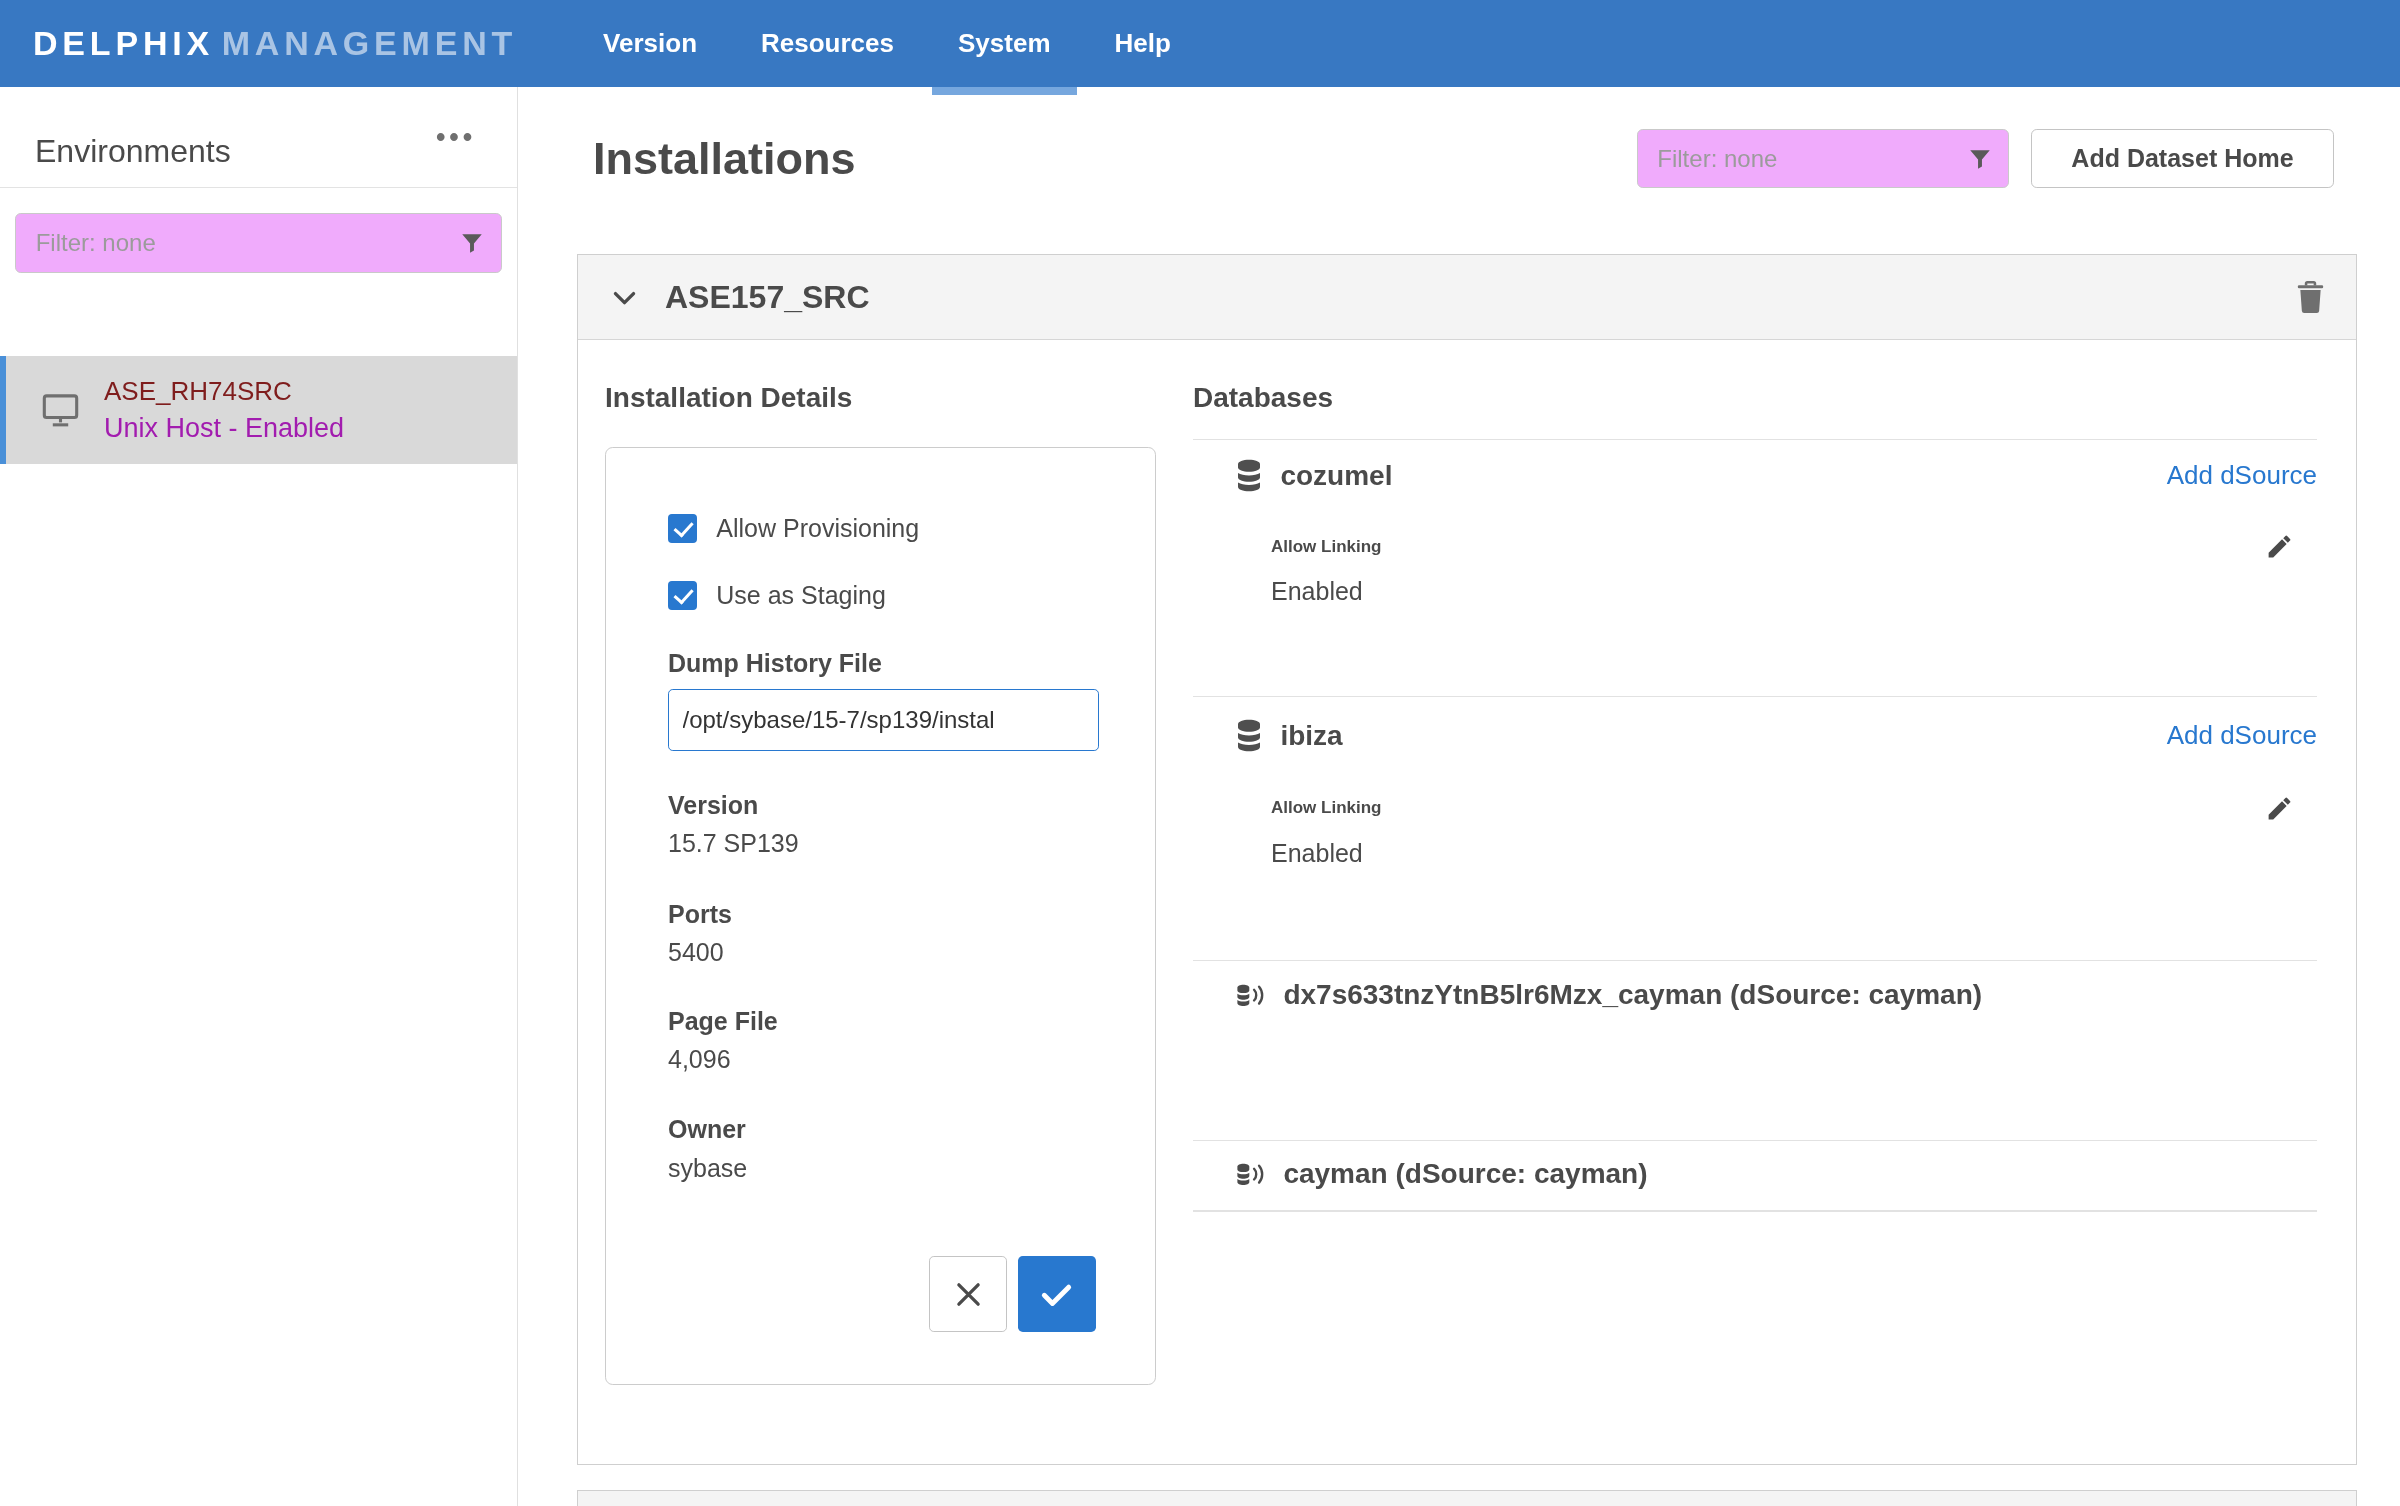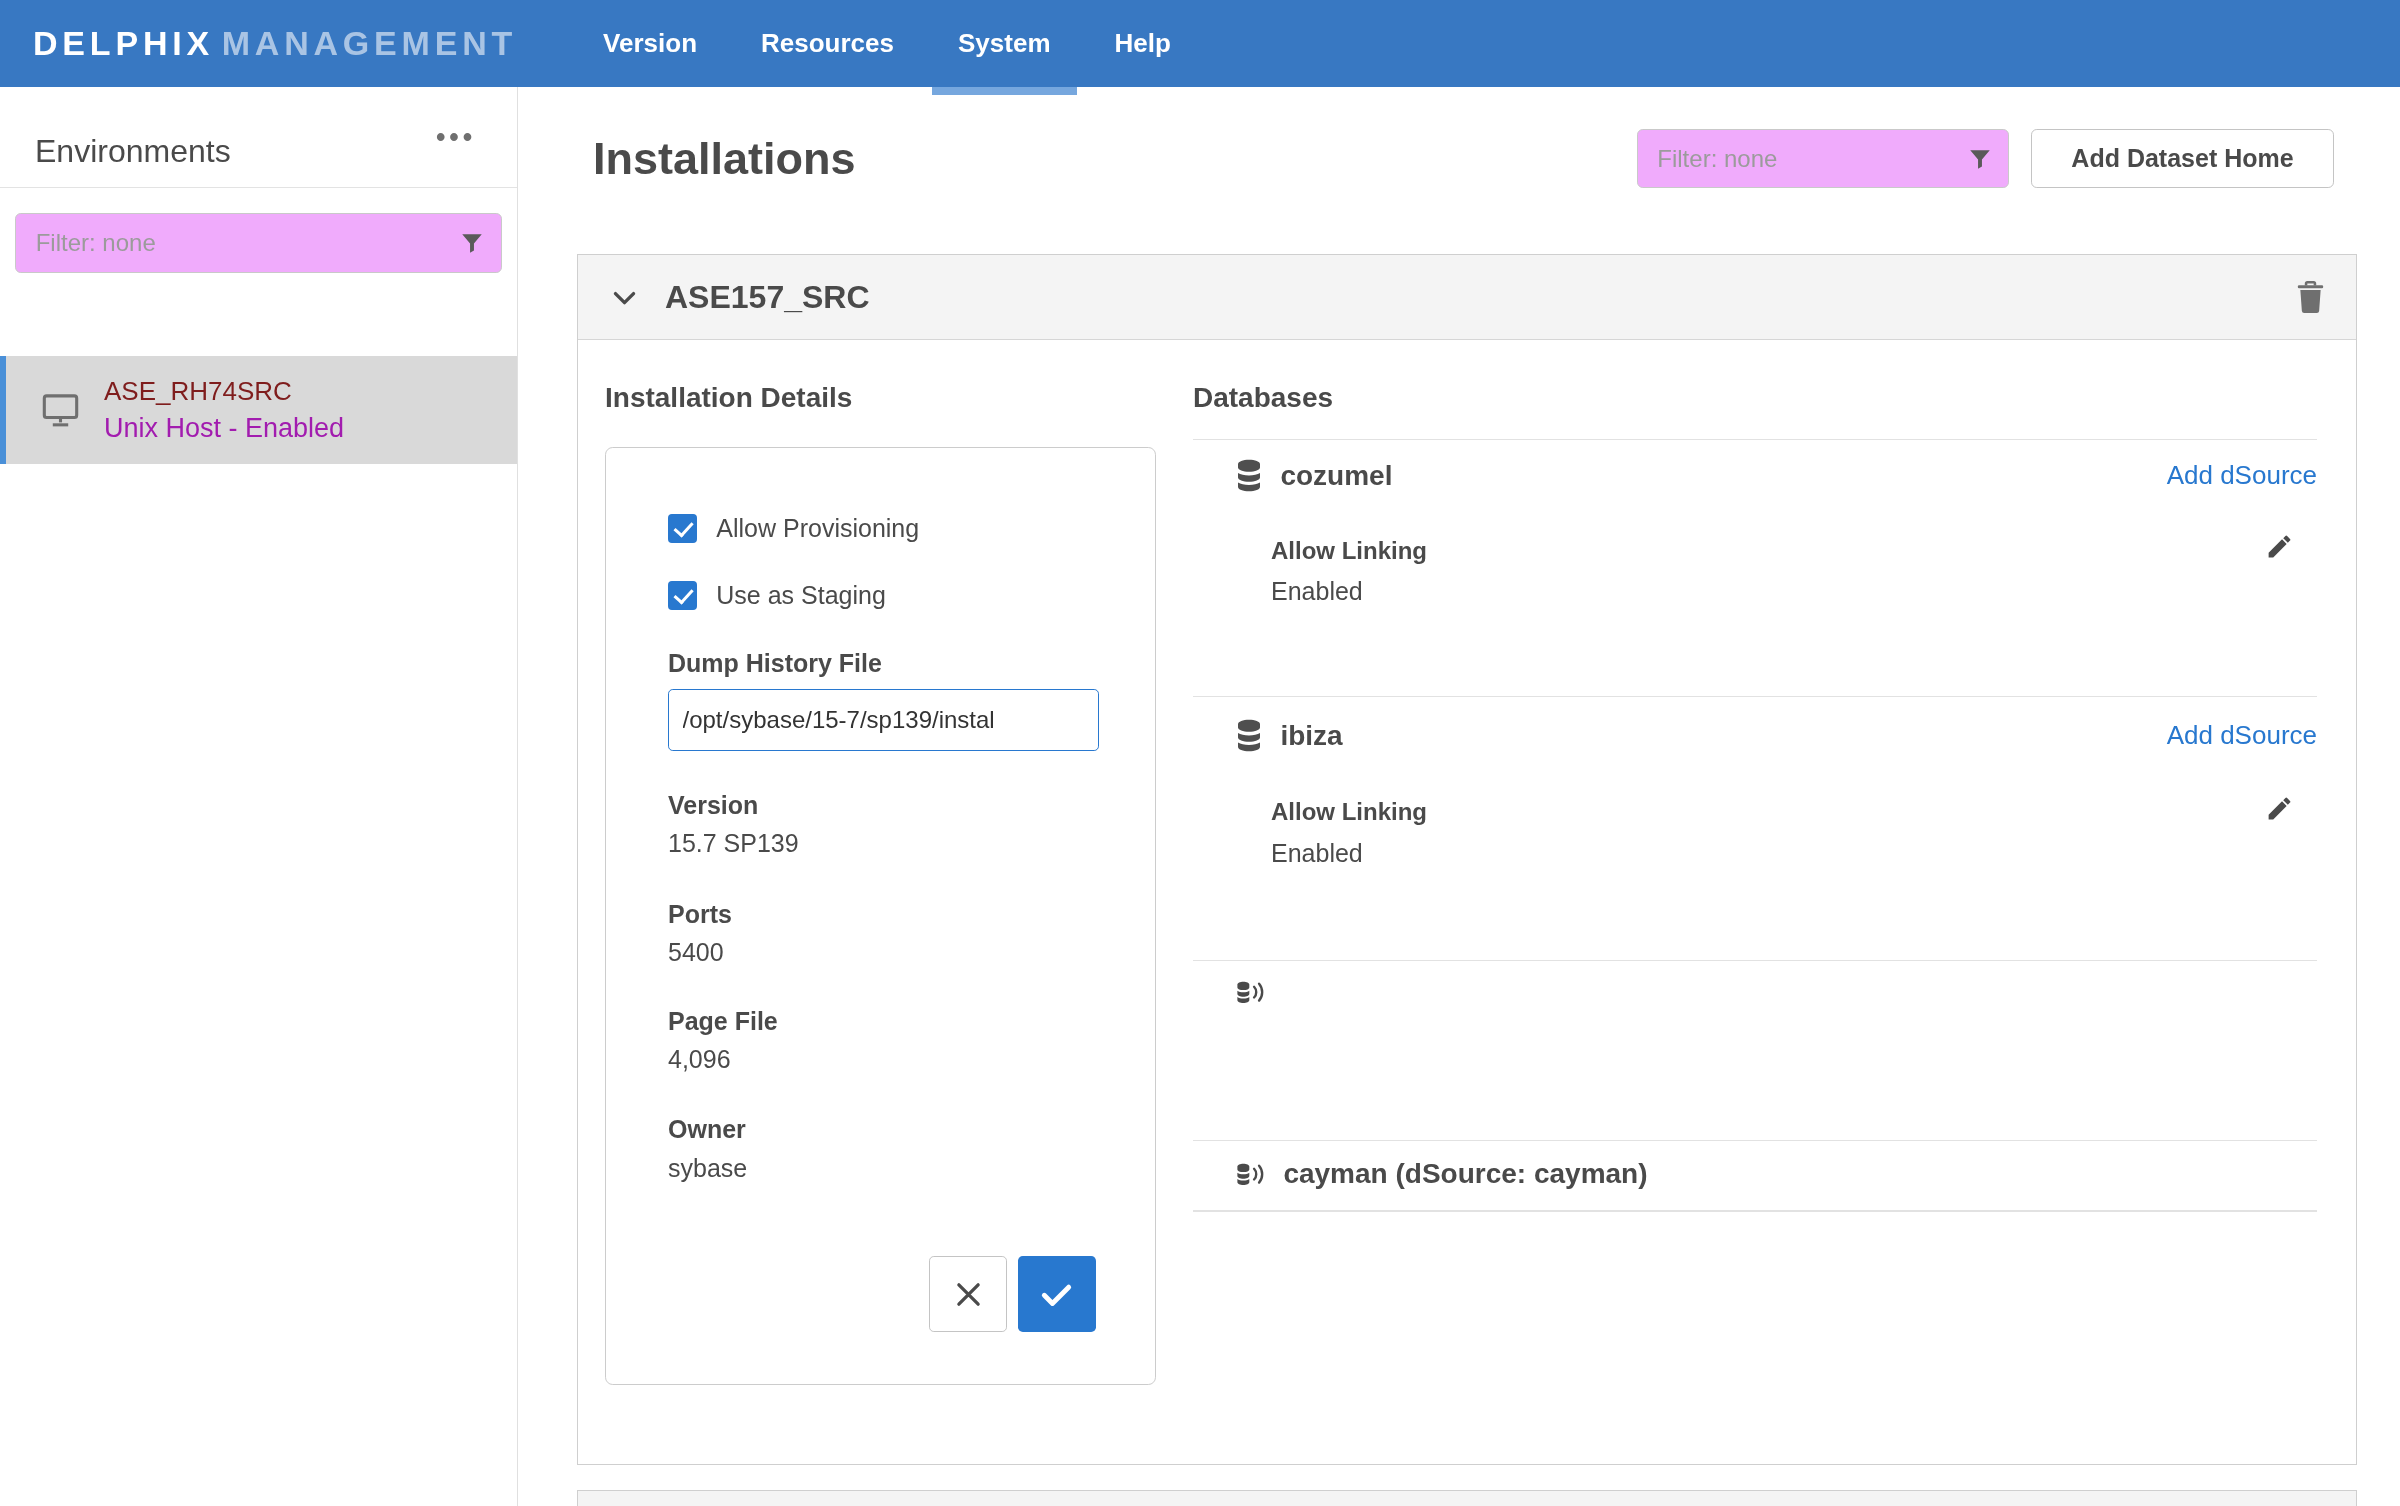--- a/index.html
+++ b/index.html
@@ -70,21 +70,21 @@
     display:flex; align-items:center; justify-content:center; cursor:pointer; }
   .confirm-btn { width:78px; height:76px; background:#2878cf; border:none; border-radius:4.8px;
     display:flex; align-items:center; justify-content:center; cursor:pointer; }
 
   .db-col-heading { left:615px; }
   .db-entry { position:absolute; left:615px; width:1124px; border-top:1.9px solid #e2e2e2; }
   .db-row { position:absolute; left:42px; right:0; display:flex; align-items:center; }
   .db-icon { display:flex; margin-right:17.4px; }
   .db-name { font-size:28px; font-weight:bold; }
   .add-dsource { margin-left:auto; font-size:26px; color:#2878cf; cursor:pointer;text-align:right; }
-  .prop-label { position:absolute; left:78px; font-size:24px; font-weight:bold; }
+  .prop-label { position:absolute; left:78px; font-size:17px; font-weight:bold; }
   .prop-value { position:absolute; left:78px; font-size:25px; }
   .pencil-btn { position:absolute; right:23px; display:flex; cursor:pointer; }
   .db-final-divider { position:absolute; left:615px; top:870px; width:1124px; height:1.9px; background:#e2e2e2; }
 
   .panel-next { position:absolute; left:59px; top:1403px; width:1780px; height:116px;
     border:1.9px solid #cfcfcf; background:#f4f4f4; }
 </style>
 </head>
 <body>
 
@@ -254,20 +254,21 @@
             <svg width="31" height="27" viewBox="0 0 26 22">
               <g fill="#4a4a4a">
                 <path d="M7 2C4.2 2 2 3 2 4.5v2C2 8 4.2 9 7 9s5-1 5-2.5v-2C12 3 9.8 2 7 2z"></path>
                 <path d="M2 9.5v2.6c0 1.5 2.2 2.5 5 2.5s5-1 5-2.5V9.5c-1.2.8-3 1.3-5 1.3s-3.8-.5-5-1.3z"></path>
                 <path d="M2 14.7v2.6c0 1.5 2.2 2.5 5 2.5s5-1 5-2.5v-2.6c-1.2.8-3 1.3-5 1.3s-3.8-.5-5-1.3z"></path>
               </g>
               <path d="M16 6.2a6.5 6.5 0 0 1 0 9" fill="none" stroke="#4a4a4a" stroke-width="2" stroke-linecap="round"></path>
               <path d="M20.2 3.6a11 11 0 0 1 0 14.2" fill="none" stroke="#4a4a4a" stroke-width="2" stroke-linecap="round"></path>
             </svg>
           </span>
+          <span class="db-name">dx7s633tnzYtnB5lr6Mzx_cayman (dSource: cayman)</span>
         </div>
       </div>
 
       <div class="db-entry" style="top:800px;height:70px">
         <div class="db-row" style="top:17.4px">
           <span class="db-icon">
             <svg width="31" height="27" viewBox="0 0 26 22">
               <g fill="#4a4a4a">
                 <path d="M7 2C4.2 2 2 3 2 4.5v2C2 8 4.2 9 7 9s5-1 5-2.5v-2C12 3 9.8 2 7 2z"></path>
                 <path d="M2 9.5v2.6c0 1.5 2.2 2.5 5 2.5s5-1 5-2.5V9.5c-1.2.8-3 1.3-5 1.3s-3.8-.5-5-1.3z"></path>

